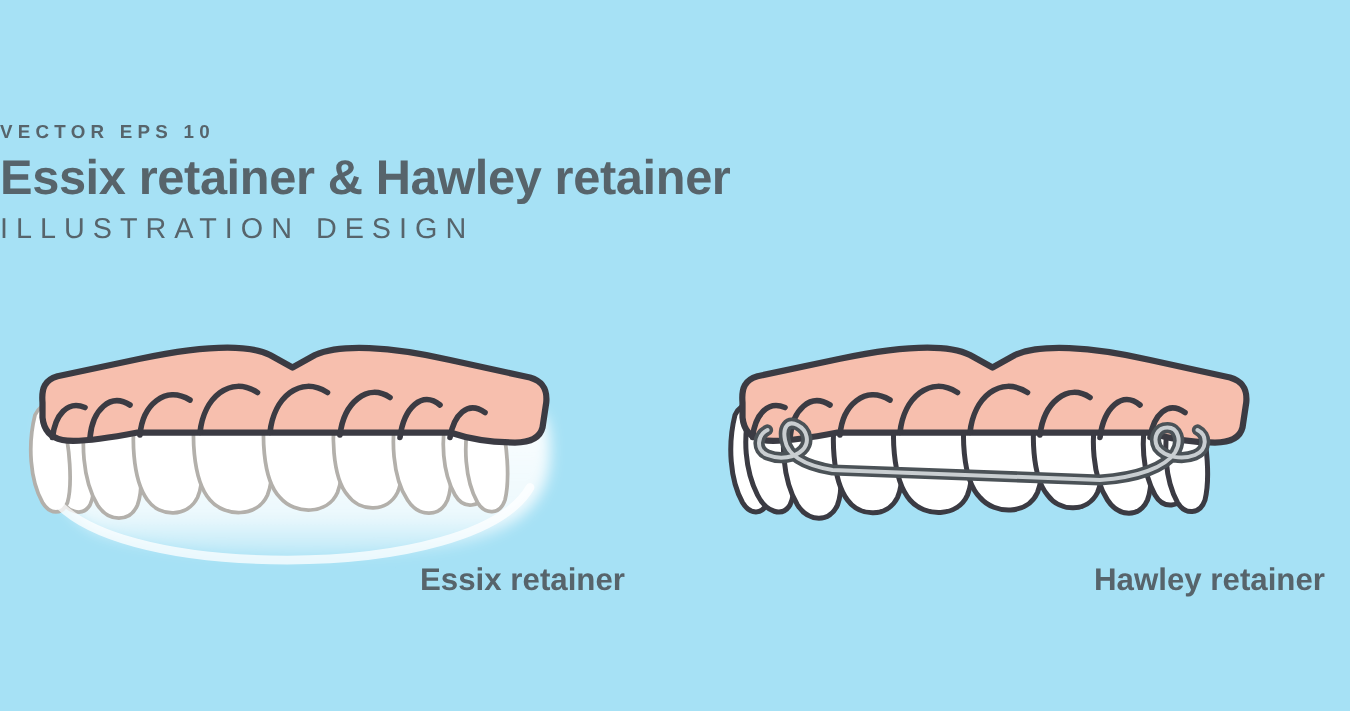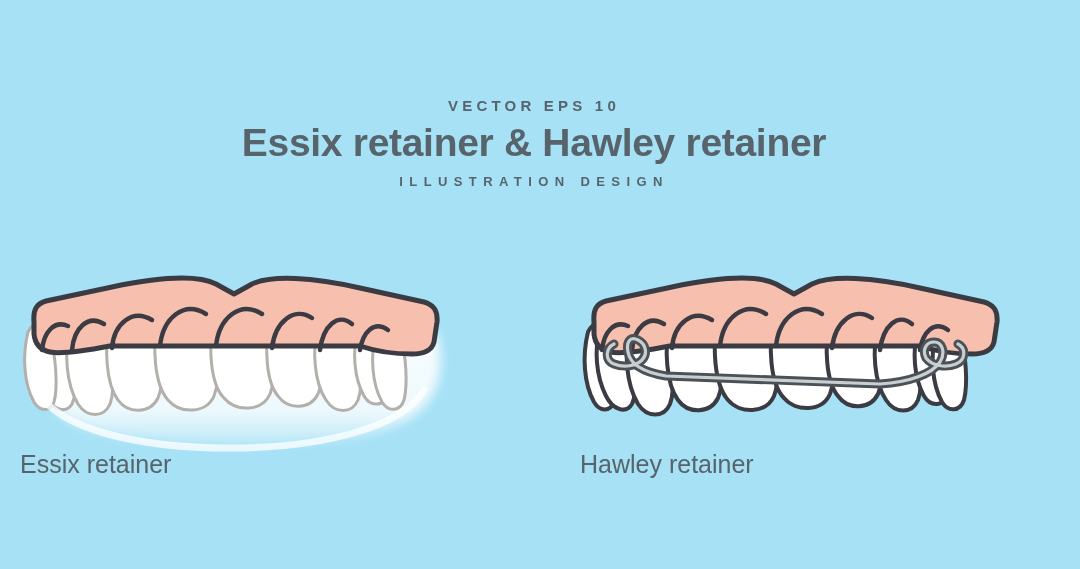--- a/index.html
+++ b/index.html
@@ -21,41 +21,41 @@
     height: 569px;
     background: #a6e1f5;
   }
 
   
   .heading {
     position: absolute;
     left: 0;
     top: 96px;
     width: 1068px;
-    text-align: center;
+    text-align: left;
     color: #57646b;
   }
   .kicker {
     font-size: 15px;
     font-weight: bold;
     letter-spacing: 4.2px;
     line-height: 20px;
     margin: 0;
   }
   .maintitle {
     font-size: 39px;
     font-weight: bold;
     letter-spacing: -0.3px;
     line-height: 50px;
     margin: 2px 0 0 0;
     white-space: nowrap;
   }
   .subtitle {
-    font-size: 13px;
-    font-weight: bold;
+    font-size: 23px;
+    font-weight: normal;
     letter-spacing: 6.4px;
     line-height: 26px;
     margin: 1px 0 0 0;
   }
 
   
   .panel {
     position: absolute;
     top: 272px;
     width: 480px;
@@ -68,23 +68,23 @@
     display: block;
     width: 480px;
     height: 190px;
   }
 
   
   .caption {
     position: absolute;
     top: 447px;
     width: 480px;
-    text-align: left;
+    text-align: right;
     font-size: 25px;
-    font-weight: normal;
+    font-weight: bold;
     color: #57646b;
     line-height: 34px;
   }
   #caption-essix  { left: 20px; }
   #caption-hawley { left: 580px; }
 </style>
 </head>
 <body>
 
 <div id="stage">

